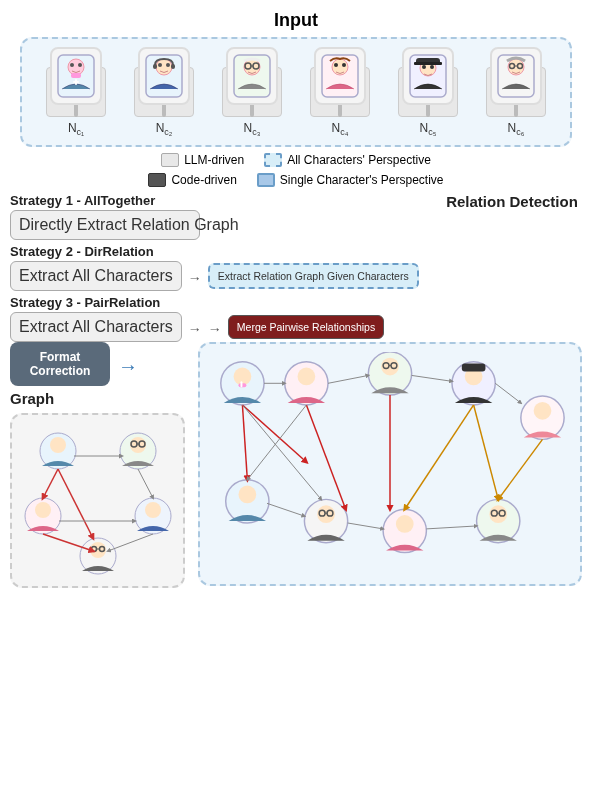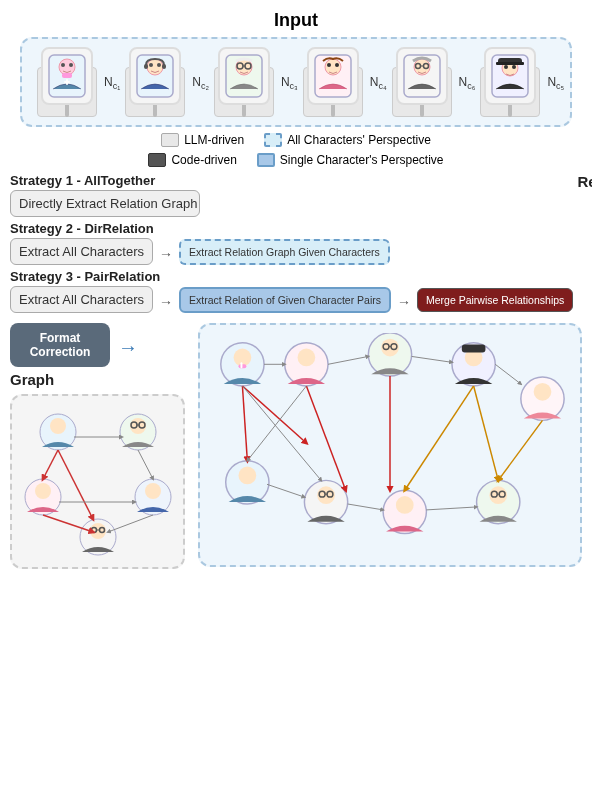--- a/index.html
+++ b/index.html
@@ -38,21 +38,21 @@
       background: #eef6fc;
       padding: 8px 10px;
       display: flex;
       justify-content: space-around;
       align-items: center;
       margin: 0 10px;
     }
 
     .char-item {
       display: flex;
-      flex-direction: row;
+      flex-direction: column;
       align-items: center;
       gap: 2px;
     }
 
     
     .char-avatar-wrap {
       position: relative;
       width: 70px;
       height: 70px;
       display: flex;
@@ -145,21 +145,21 @@
     .strategy-row {
       display: flex;
       align-items: center;
       gap: 6px;
       flex-wrap: nowrap;
     }
 
     .step-box {
       padding: 5px 8px;
       border-radius: 6px;
-      font-size: 13px;
+      font-size: 16px;
       font-weight: 500;
       border: 1.5px solid #bbb;
       background: #f0f0f0;
       white-space: nowrap;
       text-align: center;
       min-width: 80px;
     }
 
     .step-box.dark-box {
       background: #7f1d1d;
@@ -318,53 +318,53 @@
         </div>
         <div class="char-label">N<sub>c₄</sub></div>
       </div>
 
       <div class="char-item">
         <div class="char-avatar-wrap">
           <div class="book-bg"></div>
           <div class="book-spine"></div>
           <div class="avatar-face">
             <svg width="44" height="50" viewBox="0 0 44 50" xmlns="http://www.w3.org/2000/svg">
+              <rect x="4" y="4" width="36" height="42" rx="5" fill="#f0f0ff" stroke="#aac" stroke-width="1.5"></rect>
+              <circle cx="22" cy="17" r="8" fill="#ffe4c4" stroke="#e9a" stroke-width="1"></circle>
+              <path d="M8 38 Q22 28 36 38" fill="#333" stroke="#111" stroke-width="0.5"></path>
+              <circle cx="18" cy="16" r="2" fill="#333"></circle>
+              <circle cx="26" cy="16" r="2" fill="#333"></circle>
+              <path d="M18 23 Q22 26 26 23" stroke="#c88" stroke-width="1" fill="none"></path>
+              <rect x="10" y="7" width="24" height="7" rx="3" fill="#333"></rect>
+              <rect x="8" y="11" width="28" height="3" rx="1" fill="#222"></rect>
+            </svg>
+          </div>
+        </div>
+        <div class="char-label">N<sub>c₅</sub></div>
+      </div>
+
+      <div class="char-item">
+        <div class="char-avatar-wrap">
+          <div class="book-bg"></div>
+          <div class="book-spine"></div>
+          <div class="avatar-face">
+            <svg width="44" height="50" viewBox="0 0 44 50" xmlns="http://www.w3.org/2000/svg">
               <rect x="4" y="4" width="36" height="42" rx="5" fill="#f5f5f5" stroke="#aac" stroke-width="1.5"></rect>
               <circle cx="22" cy="16" r="8" fill="#ffe4c4" stroke="#e9a" stroke-width="1"></circle>
               <path d="M8 38 Q22 28 36 38" fill="#666" stroke="#444" stroke-width="0.5"></path>
               <circle cx="18" cy="15" r="2.5" fill="none" stroke="#555" stroke-width="1.5"></circle>
               <circle cx="26" cy="15" r="2.5" fill="none" stroke="#555" stroke-width="1.5"></circle>
               <line x1="21" y1="15" x2="23" y2="15" stroke="#555" stroke-width="1"></line>
               <path d="M18 21 Q22 24 26 21" stroke="#c88" stroke-width="1" fill="none"></path>
               <path d="M13 10 Q22 4 31 10" stroke="#aaa" stroke-width="3" fill="none"></path>
             </svg>
           </div>
         </div>
         <div class="char-label">N<sub>c₆</sub></div>
       </div>
-
-      <div class="char-item">
-        <div class="char-avatar-wrap">
-          <div class="book-bg"></div>
-          <div class="book-spine"></div>
-          <div class="avatar-face">
-            <svg width="44" height="50" viewBox="0 0 44 50" xmlns="http://www.w3.org/2000/svg">
-              <rect x="4" y="4" width="36" height="42" rx="5" fill="#f0f0ff" stroke="#aac" stroke-width="1.5"></rect>
-              <circle cx="22" cy="17" r="8" fill="#ffe4c4" stroke="#e9a" stroke-width="1"></circle>
-              <path d="M8 38 Q22 28 36 38" fill="#333" stroke="#111" stroke-width="0.5"></path>
-              <circle cx="18" cy="16" r="2" fill="#333"></circle>
-              <circle cx="26" cy="16" r="2" fill="#333"></circle>
-              <path d="M18 23 Q22 26 26 23" stroke="#c88" stroke-width="1" fill="none"></path>
-              <rect x="10" y="7" width="24" height="7" rx="3" fill="#333"></rect>
-              <rect x="8" y="11" width="28" height="3" rx="1" fill="#222"></rect>
-            </svg>
-          </div>
-        </div>
-        <div class="char-label">N<sub>c₅</sub></div>
-      </div>
     </div>
   </div>
 
   <div class="legend-row" style="margin-top:-2px;">
     <div class="legend-item">
       <div class="legend-box light"></div>
       <span>LLM-driven</span>
     </div>
     <div class="legend-item">
       <div class="legend-box dashed-blue"></div>
@@ -408,39 +408,36 @@
         </div>
       </div>
 
       <div>
         <div class="strategy-label">Strategy 3 - PairRelation</div>
         <div class="strategy-row">
           <div class="step-box light-box" style="min-width:85px;">
             Extract All Characters
           </div>
           <span class="arrow-right">→</span>
-          <div class="step-box" style="background:#a8c8e8; border:2px solid #6a9dc8; color:#333; min-width:85px; font-size:10.5px;">
-            Extract Relation of Given Character Pairs
-          </div>
           <span class="arrow-right">→</span>
           <div class="step-box dark-box" style="min-width:70px; font-size:10.5px;">
             Merge Pairwise Relationships
           </div>
         </div>
       </div>
 
     </div>
 
     <div style="width:140px; text-align:center; flex-shrink:0; padding-top:0;">
       <div class="relation-detection-title">Relation Detection</div>
     </div>
 
   </div>
 
-  <div style="display:flex; gap:8px; margin-top:10px; align-items:flex-start;">
+  <div style="display:flex; gap:8px; margin-top:0; align-items:flex-start;">
 
     <div style="display:flex; flex-direction:column; width:180px; flex-shrink:0;">
 
       <div style="display:flex; align-items:center; gap:8px; margin-bottom:4px;">
         <div class="format-box">Format Correction</div>
         <div style="display:flex; flex-direction:column; align-items:flex-start; gap:0;">
           <span style="color:#3a7ab5; font-size:20px; font-weight:bold;">→</span>
         </div>
       </div>
 

